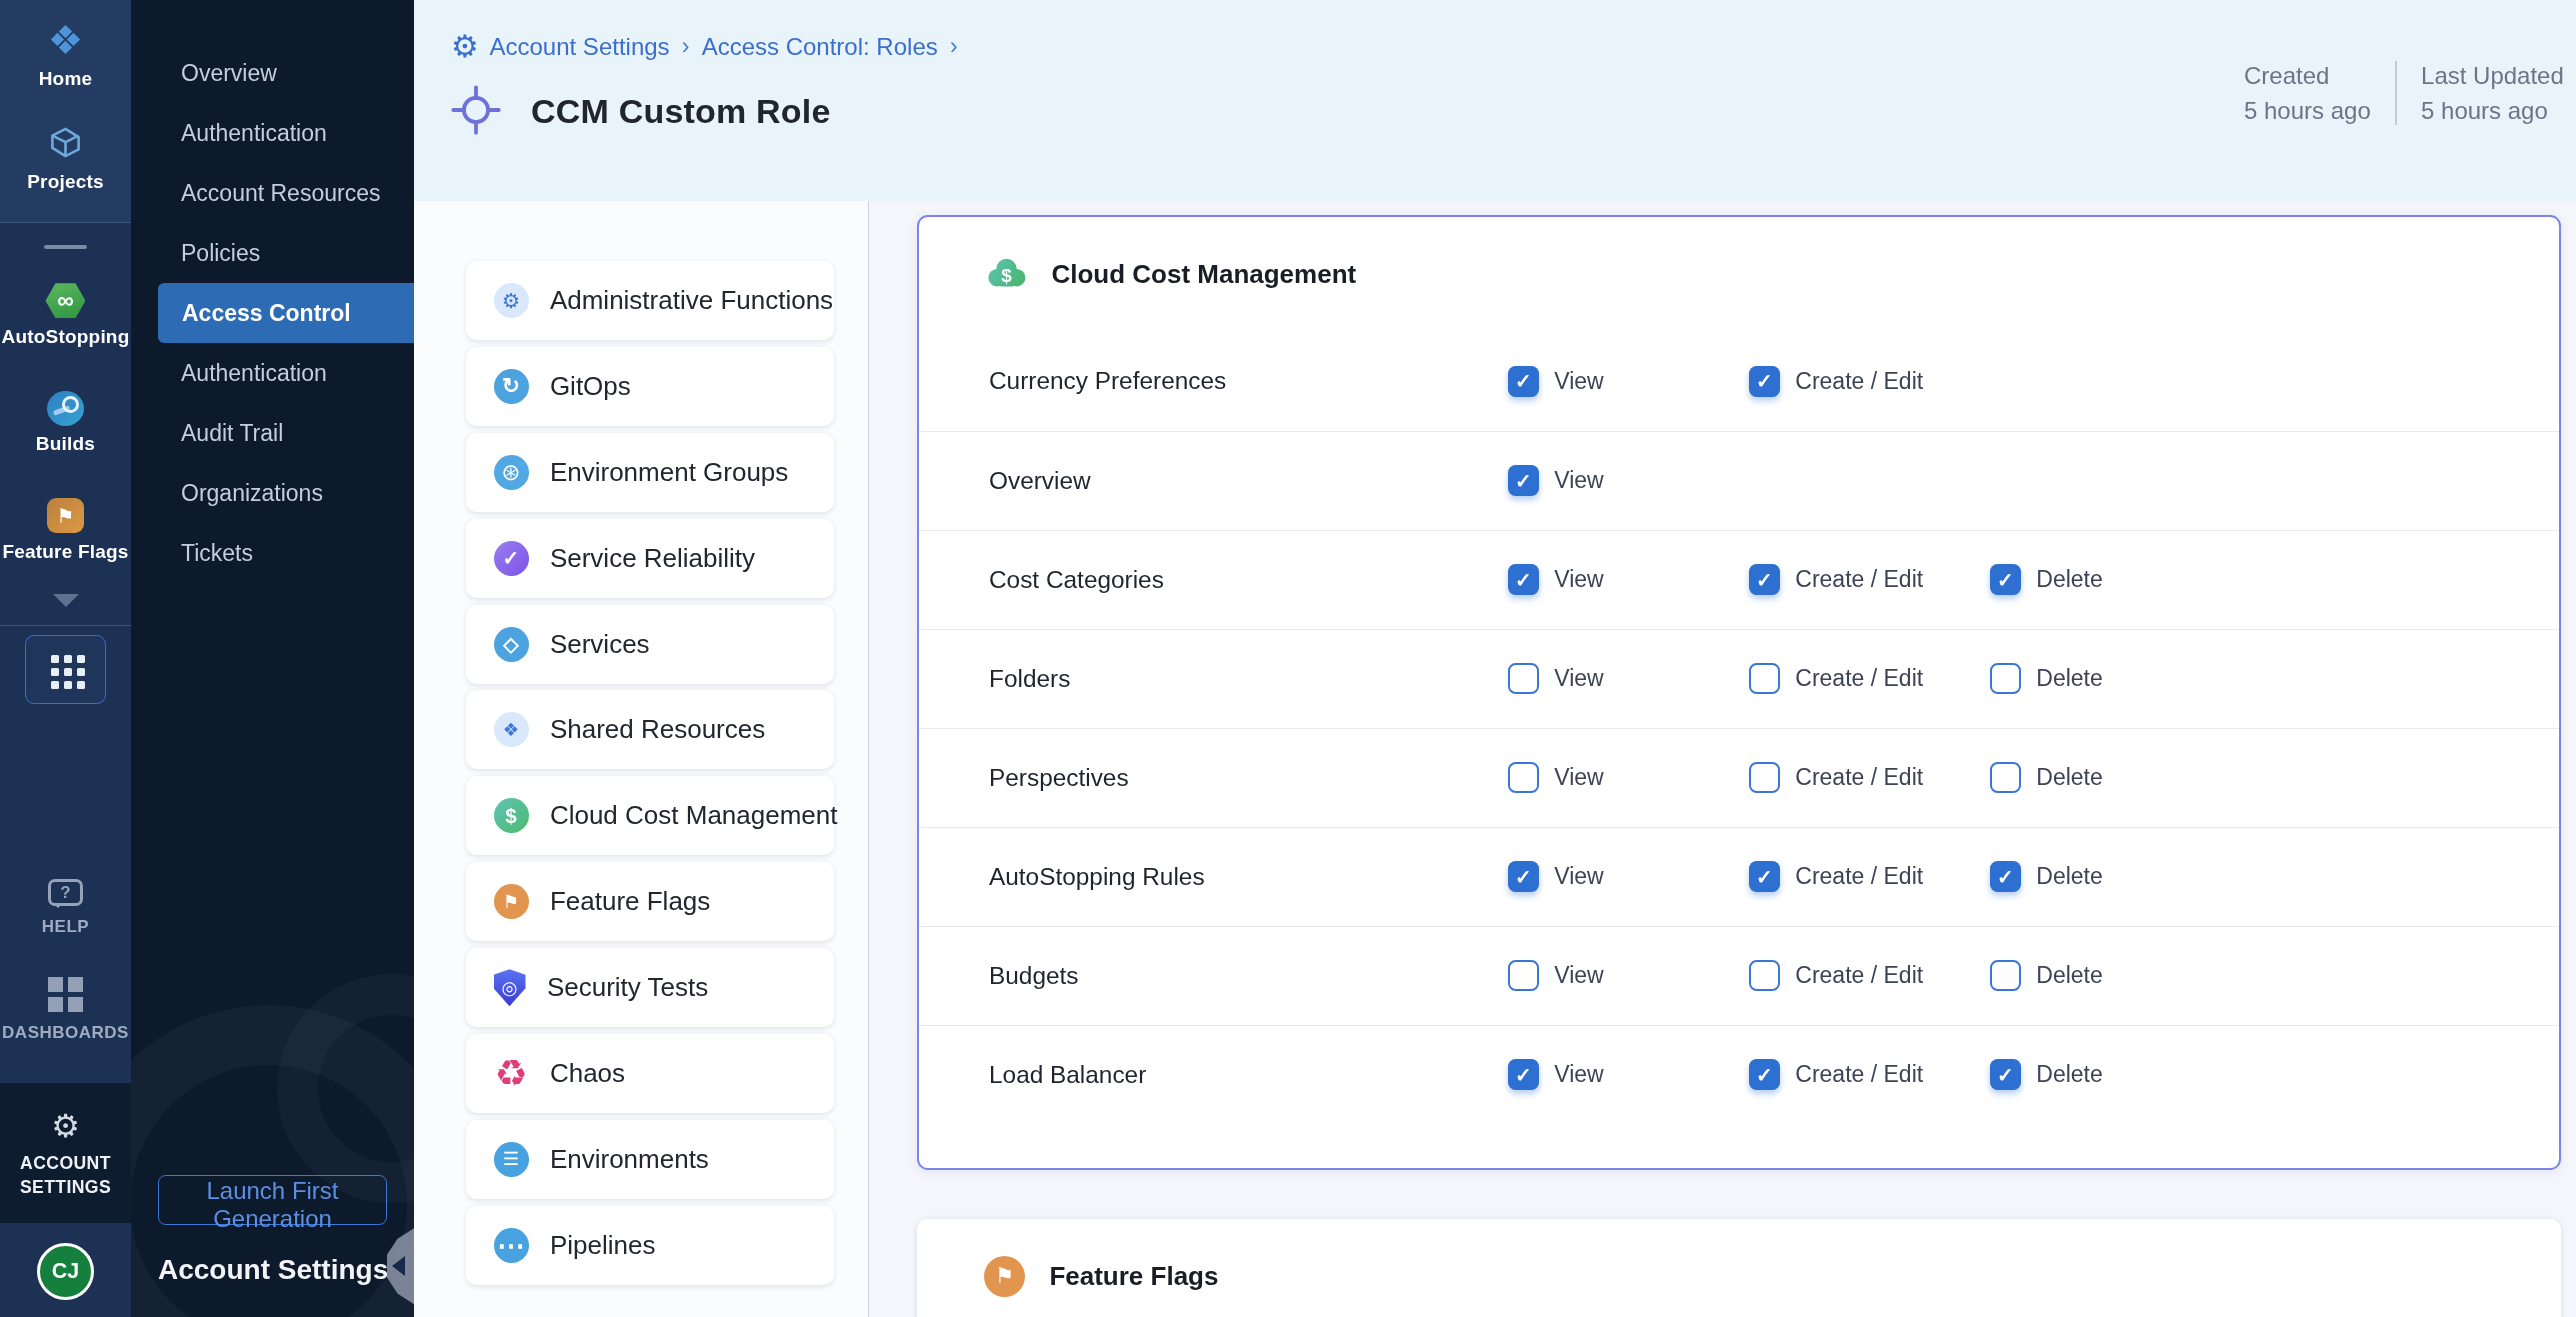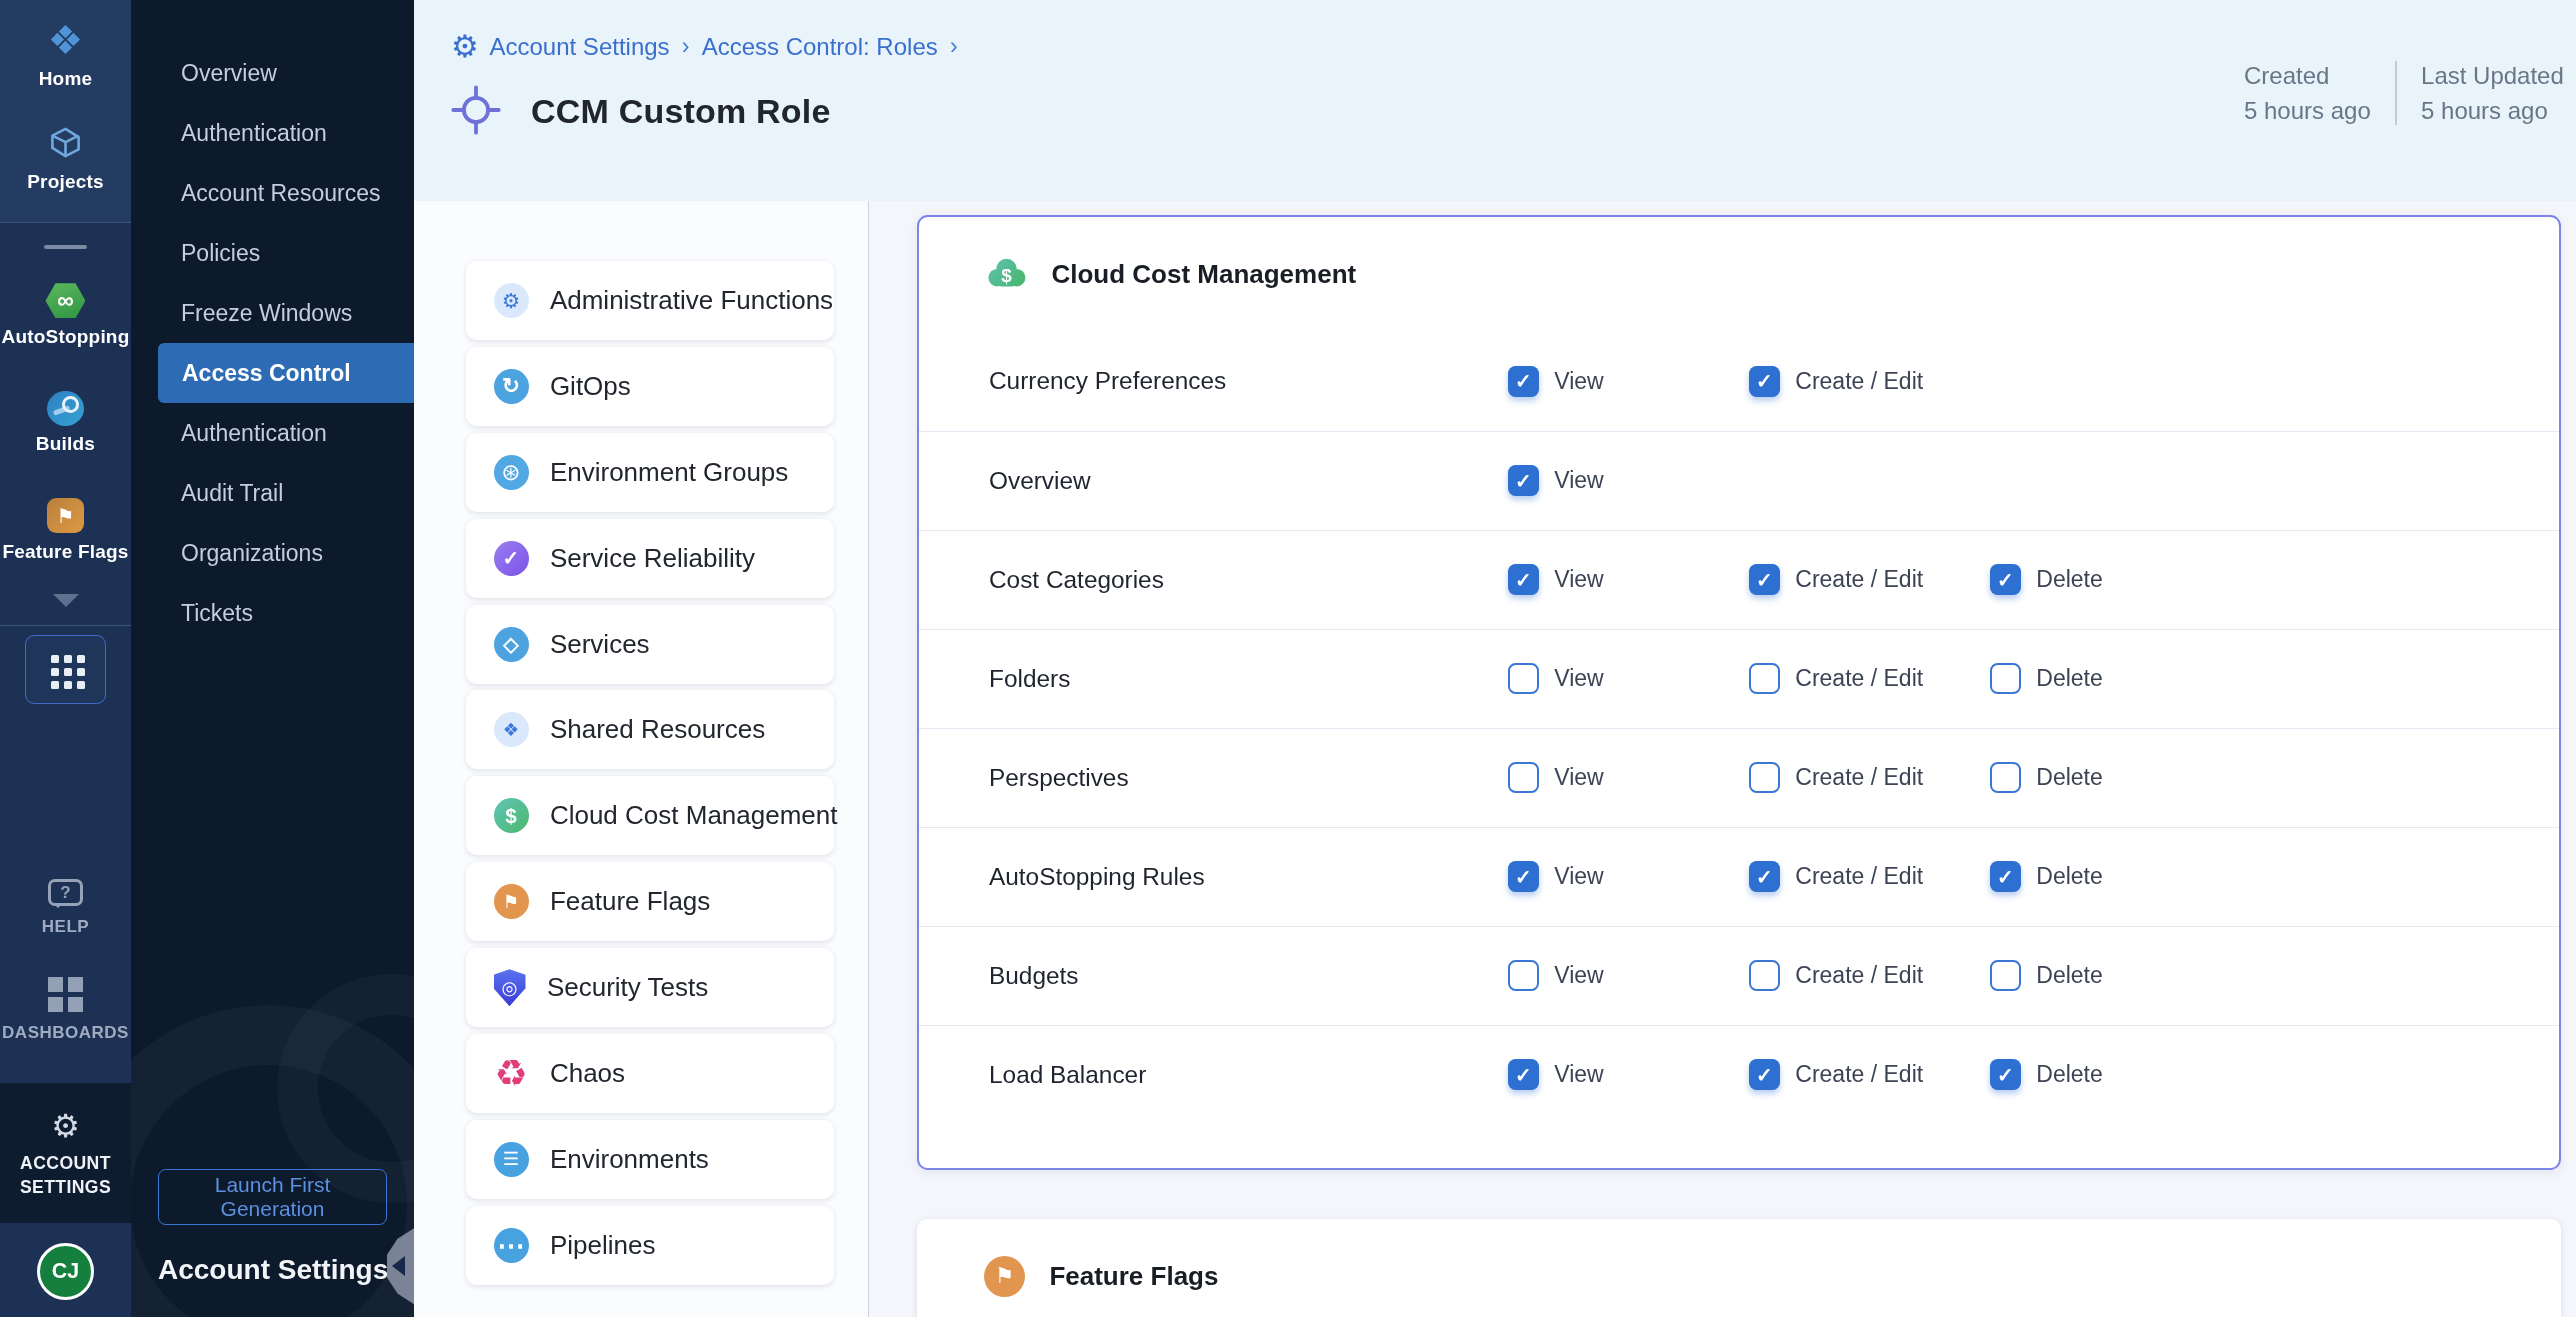--- a/index.html
+++ b/index.html
@@ -36,21 +36,21 @@
   .avatar{width:57px;height:57px;border-radius:50%;background:#15803d;border:3.8px solid #fff;color:#fff;font-weight:700;font-size:21.4px;display:flex;align-items:center;justify-content:center;cursor:pointer}
 
   
   .snav{width:283px;flex:0 0 283px;background:#0c1a2c;display:flex;flex-direction:column;position:relative;overflow:hidden}
   .snav .wm1{position:absolute;bottom:-84px;left:-61px;width:397px;height:397px;border-radius:50%;border:60px solid rgba(255,255,255,.035);pointer-events:none}
   .snav .wm2{position:absolute;bottom:115px;right:-92px;width:229px;height:229px;border-radius:50%;border:41px solid rgba(255,255,255,.03);pointer-events:none}
   .snav ul{list-style:none;margin:43px 0 0;padding:0}
   .snav li{height:60px;display:flex;align-items:center;padding-left:50px;font-size:23px;color:#c6cedb;cursor:pointer;position:relative;z-index:1}
   .snav li[data-active="true"]{background:#2d6cb4;color:#fff;margin-left:27px;padding-left:24px;border-radius:6.1px 0 0 6.1px;font-weight:700}
   .snav-spacer{flex:1}
-  .launch-btn{margin:0 27px 29px;height:56px;border:1.5px solid #3a77d6;border-radius:7.6px;background:transparent;color:#5d8fe0;font-size:21px;font-family:"Liberation Sans",sans-serif;cursor:pointer;z-index:1}
+  .launch-btn{margin:0 27px 29px;height:50px;border:1.5px solid #3a77d6;border-radius:7.6px;background:transparent;color:#5d8fe0;font-size:24px;font-family:"Liberation Sans",sans-serif;cursor:pointer;z-index:1}
   .snav-footer{padding:0 0 32px 27px;font-size:28px;font-weight:700;color:#f2f4f8;z-index:1}
   .collapse-tab{position:absolute;right:0;bottom:13.8px;width:27.5px;height:76px;background:rgba(148,158,175,.8);clip-path:polygon(100% 0,100% 100%,40% 86%,0 64%,0 36%,40% 14%);display:flex;align-items:center;justify-content:center;cursor:pointer;z-index:2}
   .collapse-tab i{width:0;height:0;border-top:10px solid transparent;border-bottom:10px solid transparent;border-right:13px solid #16294a;margin-right:3.1px}
 
   
   .content{flex:1;display:flex;flex-direction:column;min-width:0}
   .page-header{height:201px;flex:0 0 201px;background:#e8f3fa;position:relative;padding-left:37px}
   .crumb-row{margin-top:31px;display:flex;align-items:center;gap:10.7px;font-size:24px;color:#3a6fce}
   .crumb-row .gear-bc{font-size:31px;line-height:31px}
   .crumb-link{cursor:pointer}
@@ -153,21 +153,20 @@
     <ul>
 
         <li data-active="false">Overview</li>
 
         <li data-active="false">Authentication</li>
 
         <li data-active="false">Account Resources</li>
 
         <li data-active="false">Policies</li>
 
-        <li data-active="false">Freeze Windows</li>
 
         <li data-active="true">Access Control</li>
 
         <li data-active="false">Authentication</li>
 
         <li data-active="false">Audit Trail</li>
 
         <li data-active="false">Organizations</li>
 
         <li data-active="false">Tickets</li>

